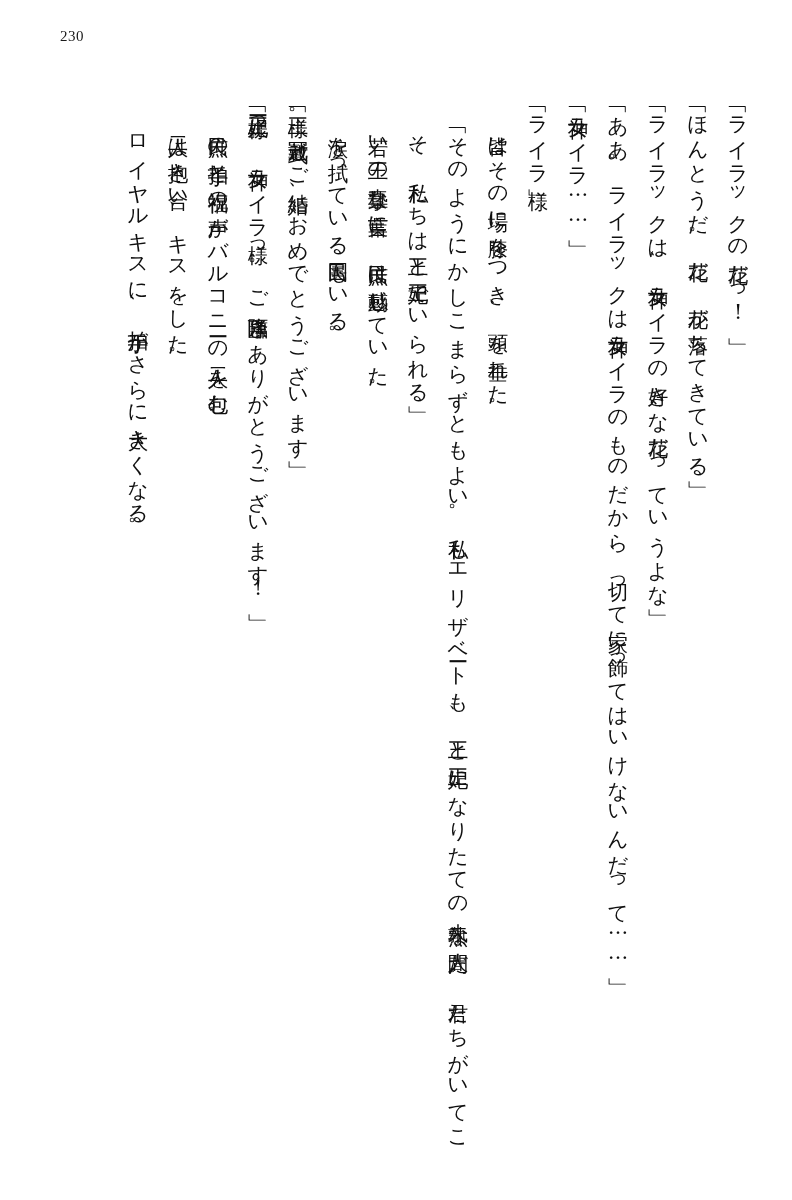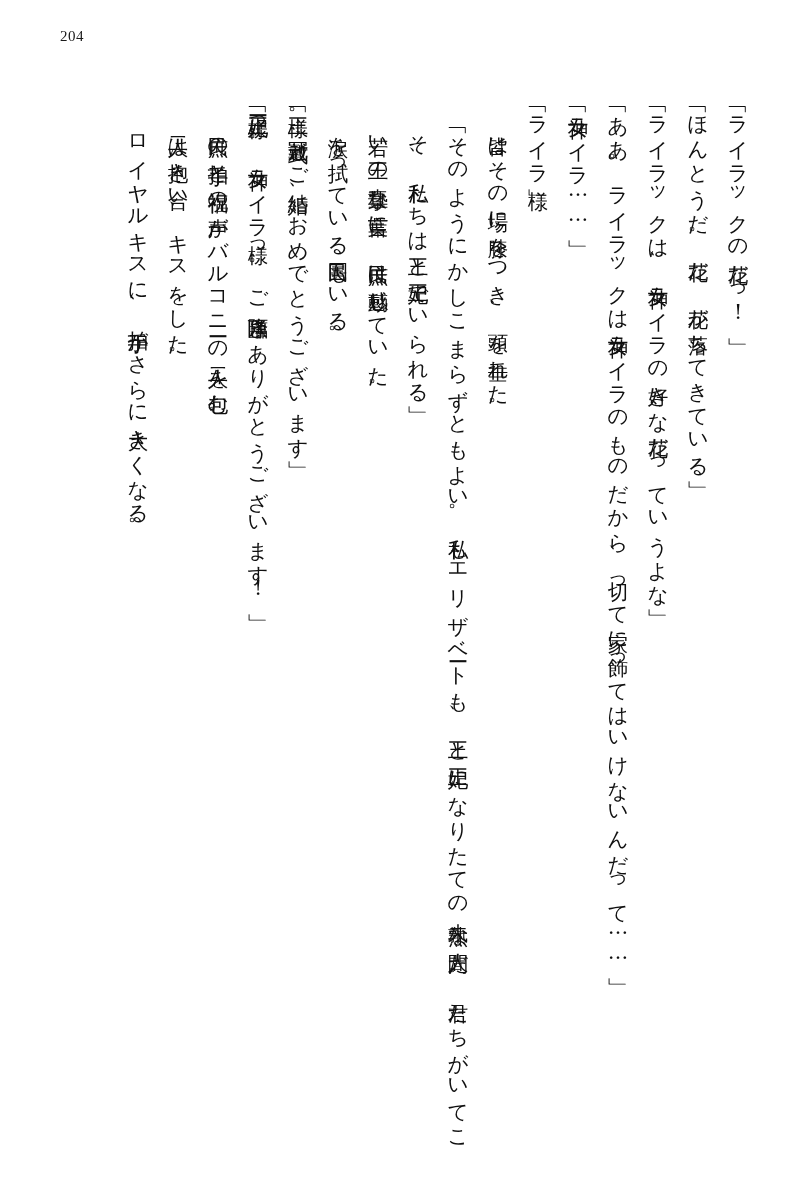--- a/index.html
+++ b/index.html
@@ -52,21 +52,21 @@
   }
   .body-text p.indent {
     padding-top: 21px;
   }
 </style>
 </head>
 <body>
 
 <div class="page">
 
-  <div class="page-number">204</div>
+  <div class="page-number">230</div>
 
   <div class="body-text">
     <p>「ライラックの花だっ!」</p>
     <p>「ほんとうだ。花だ。花が落ちてきている」</p>
     <p>「ライラックは、女神ライラの好きな花だっていうよな」</p>
     <p>「ああ。ライラックは女神ライラのものだから、切って家に飾ってはいけないんだって……」</p>
     <p>「女神ライラ……」</p>
     <p>「ライラ様」</p>
     <p class="indent">皆はその場に膝をつき、頭を垂れた。</p>
     <p class="indent">「そのようにかしこまらずともよい。私もエリザベートも、王と王妃になりたての未熟な人間だ。君たちがいてこそ、私たちは王と王妃でいられる」</p>

